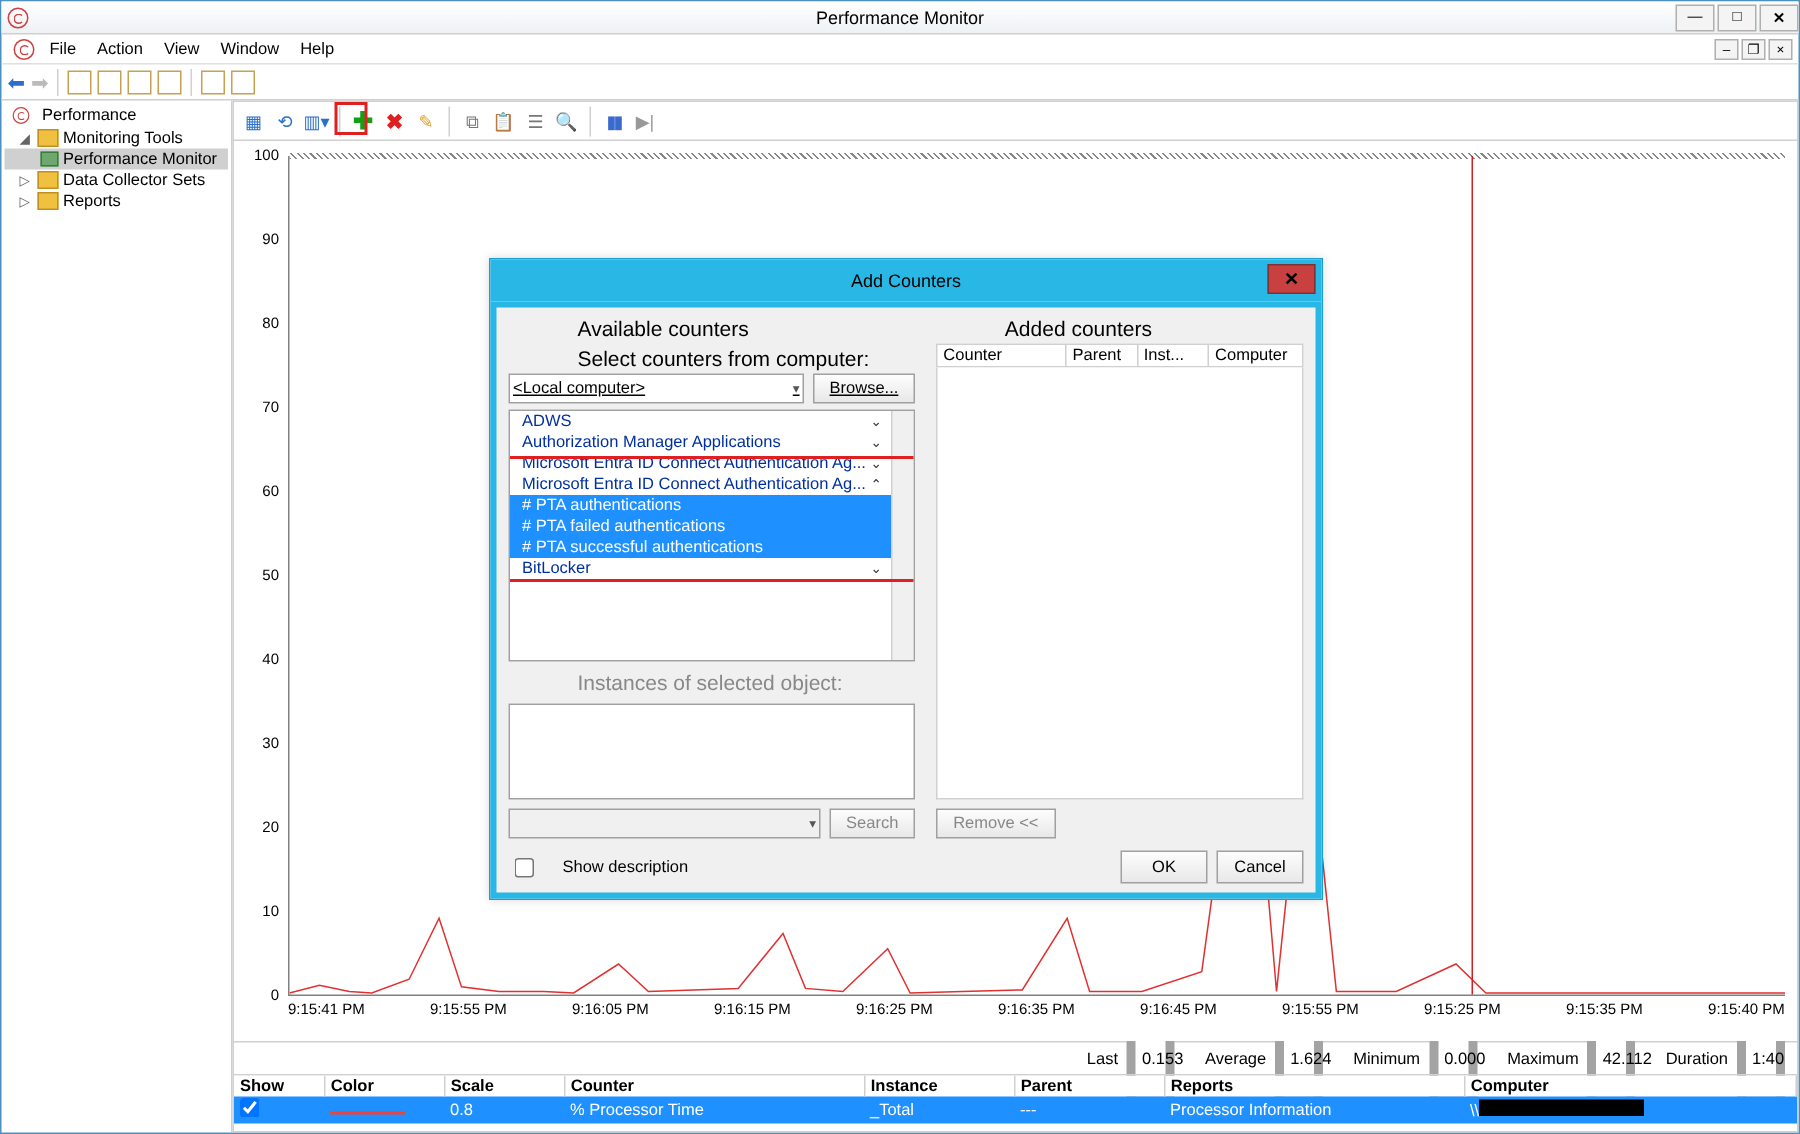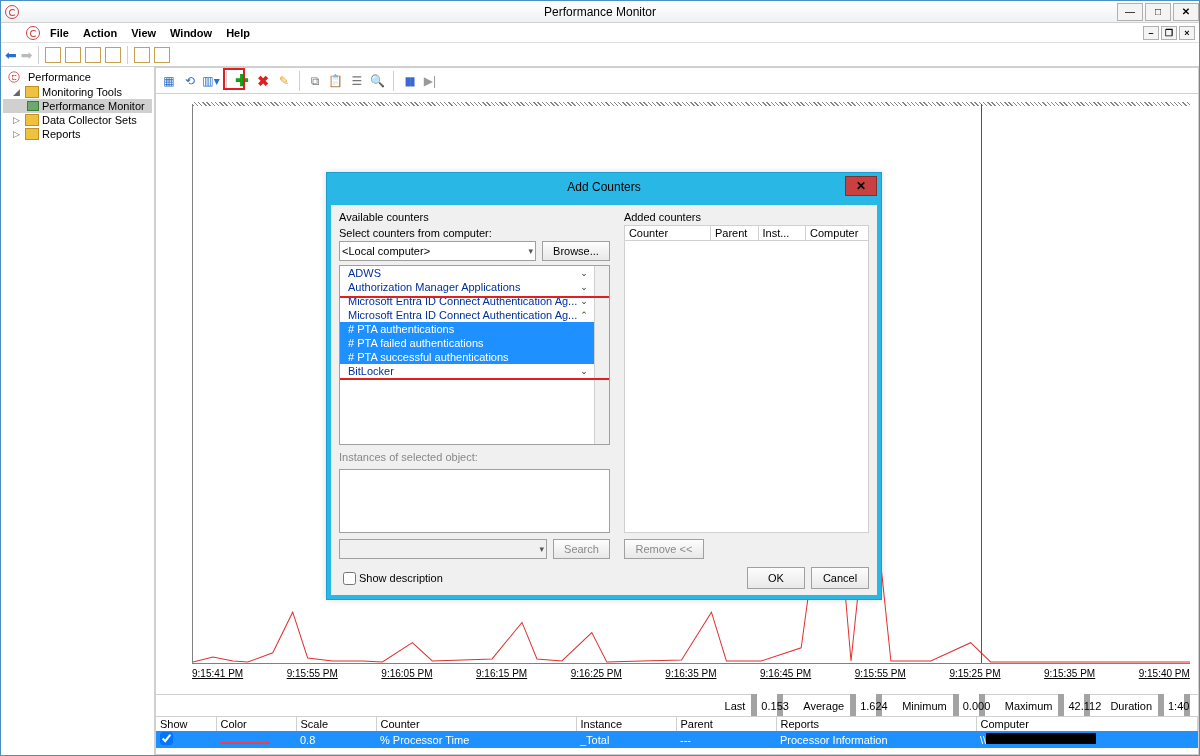--- a/index.html
+++ b/index.html
@@ -5,21 +5,21 @@
 * { box-sizing: border-box; font-family: "Segoe UI", Tahoma, sans-serif; }
 body { margin: 0; background: #fff; font-size: 11px; color: #000; overflow: hidden; }
 .window { width: 1200px; height: 756px; border: 1px solid #4a90c0; display: flex; flex-direction: column; }
 .titlebar { height: 22px; background: linear-gradient(#fff,#eef2f5); border-bottom: 1px solid #d0d0d0; display: flex; align-items: center; position: relative; }
 .titlebar .title { position: absolute; left: 50%; transform: translateX(-50%); font-size: 12px; }
 .titlebar .ctrls { margin-left: auto; display: flex; }
 .titlebar .ctrl { width: 26px; height: 18px; border: 1px solid #b0b0b0; background: #f4f4f4; margin-left: 2px; display: flex; align-items: center; justify-content: center; font-size: 10px; }
 .titlebar .ctrl.close { font-weight: bold; }
 .appicon { width: 14px; height: 14px; border: 1px solid #d04040; border-radius: 50%; margin: 0 4px; position: relative; }
 .appicon::before { content: ""; position: absolute; left: 3px; top: 3px; width: 5px; height: 5px; border: 1px solid #d04040; border-radius: 50%; border-right-color: transparent; }
-.menubar { height: 20px; display: flex; align-items: center; padding-left: 21px; gap: 2px; border-bottom: 1px solid #e0e0e0; position: relative; font-weight: bold; }
+.menubar { height: 20px; display: flex; align-items: center; padding-left: 4px; gap: 2px; border-bottom: 1px solid #e0e0e0; position: relative; }
 .menubar span { padding: 2px 6px; }
 .menubar .mdiicons { margin-left: auto; display: flex; gap: 2px; padding-right: 4px; }
 .menubar .mdiicons div { width: 16px; height: 14px; border: 1px solid #b0b0b0; background: #f4f4f4; font-size: 9px; display: flex; align-items: center; justify-content: center; }
 .toolbar1 { height: 24px; border-bottom: 1px solid #d0d0d0; display: flex; align-items: center; padding-left: 4px; gap: 4px; }
 .toolbar1 .arrow { color: #2a6fc9; font-size: 14px; }
 .toolbar1 .arrow.fwd { color: #bbb; }
 .toolbar1 .sep { width: 1px; height: 18px; background: #d0d0d0; margin: 0 2px; }
 .tbicon { width: 16px; height: 16px; border: 1px solid #c8a050; background: #fff; }
 .body { flex: 1; display: flex; min-height: 0; }
 .tree { width: 154px; border-right: 1px solid #d0d0d0; padding: 2px; }
@@ -39,45 +39,45 @@
 .toolbar2 .pause { color: #3a6ad0; letter-spacing: -2px; }
 .redbox-toolbar { position: absolute; border: 2px solid #e02020; width: 22px; height: 22px; left: 67px; top: 0px; pointer-events: none; }
 .chartarea { flex: 1; position: relative; background: #fff; min-height: 0; }
 .yaxis { position: absolute; left: 0; top: 10px; bottom: 30px; width: 34px; }
 .yaxis div { position: absolute; right: 4px; font-size: 10px; transform: translateY(-50%); }
 .plot { position: absolute; left: 36px; right: 8px; top: 10px; bottom: 30px; border-left: 1px solid #808080; border-bottom: 1px solid #808080; }
 .plot .hatch { position: absolute; left: 0px; right: 0; top: -2px; height: 4px; background: repeating-linear-gradient(45deg,#888 0,#888 1px,transparent 1px,transparent 3px); }
 .plot svg { position: absolute; left: 0; top: 0; width: 100%; height: 100%; }
 .plot .vline { position: absolute; top: 0; bottom: 0; width: 1px; background: #d02020; }
 .xaxis { position: absolute; left: 36px; right: 8px; bottom: 12px; height: 14px; display: flex; justify-content: space-between; font-size: 10px; overflow: hidden; }
-.xaxis span { white-space: nowrap; text-decoration: underline; }
+.xaxis span { white-space: nowrap; }
 .statsbar { height: 22px; border-top: 1px solid #d0d0d0; display: flex; align-items: center; justify-content: flex-end; gap: 6px; padding-right: 8px; font-size: 11px; }
 .statsbar .lbl { margin-left: 14px; }
 .statsbar .val { width: 32px; border: 6px solid #a3a3a3; padding: 19px 4px; text-align: right; background: #fff; }
 .legend { height: 38px; border-top: 1px solid #d0d0d0; overflow: hidden; }
 .legend table { width: 100%; border-collapse: collapse; font-size: 11px; }
-.legend th { text-align: left; font-weight: normal; border-right: 1px solid #d0d0d0; padding: 1px 4px; background: #fff; }
+.legend th { text-align: left; font-weight: bold; border-right: 1px solid #d0d0d0; padding: 1px 4px; background: #fff; }
 .legend td { padding: 1px 4px; }
 .legend tr.selrow { background: #1e90ff; color: #fff; }
 .legend .colorswatch { width: 50px; height: 2px; background: #f04040; display: inline-block; }
 .legend .blackbar { display: inline-block; width: 110px; height: 11px; background: #000; }
 .legend input[type=checkbox] { margin: 0; }
 
 
 .dialog { position: absolute; left: 326px; top: 172px; width: 556px; height: 428px; background: #fff; border: 1px solid #1aa0d0; display: flex; flex-direction: column; box-shadow: 0 0 6px rgba(0,0,0,.15); }
 .dialog .dtitle { height: 28px; background: #29b8e5; display: flex; align-items: center; justify-content: center; position: relative; font-size: 12px; }
 .dialog .dclose { position: absolute; right: 4px; top: 3px; width: 32px; height: 20px; background: #c84040; color: #000; display: flex; align-items: center; justify-content: center; font-weight: bold; border: 1px solid #803030; }
 .dialog .dbody { flex: 1; background: #29b8e5; padding: 4px; display: flex; flex-direction: column; }
 .dialog .inner { flex: 1; background: #f0f0f0; padding: 6px 8px; display: flex; flex-direction: column; }
 .dialog .cols { flex: 1; display: flex; gap: 14px; min-height: 0; }
 .dialog .col { display: flex; flex-direction: column; min-height: 0; }
 .dialog .col.left { flex: 1.05; }
 .dialog .col.right { flex: 0.95; }
-.dialog label.grp { font-size: 11px; margin-bottom: 2px; }
-.dialog .comp-row { display: flex; gap: 6px; margin-bottom: 4px; }
+.dialog label.grp { font-size: 14px; margin-bottom: 2px; margin-left: 46px; }
+.dialog .comp-row { display: flex; gap: 6px; margin-bottom: 4px; text-decoration: underline; }
 .dialog select, .dialog .combo { flex: 1; height: 20px; border: 1px solid #a0a0a0; background: #fff; font-size: 11px; padding: 0 2px; display: flex; align-items: center; justify-content: space-between; }
 .dialog .combo .caret { font-size: 9px; color: #555; }
 .dialog button.small { height: 20px; padding: 0 10px; border: 1px solid #a0a0a0; background: linear-gradient(#fdfdfd,#e8e8e8); font-size: 11px; }
 .dialog .listbox { flex: 1; border: 1px solid #a0a0a0; background: #fff; overflow: hidden; position: relative; display: flex; }
 .dialog .listbox .scroll { width: 15px; background: #f0f0f0; border-left: 1px solid #d0d0d0; }
 .dialog .listbox .items { flex: 1; overflow: hidden; }
 .dialog .li { display: flex; align-items: center; justify-content: space-between; padding: 1px 6px 1px 8px; color: #0030a0; font-size: 11px; white-space: nowrap; overflow: hidden; }
 .dialog .li .caret { font-size: 9px; color: #333; }
 .dialog .li.sub { padding-left: 8px; background: #1e90ff; color: #fff; }
 .dialog .redframe { position: absolute; border: 2px solid #e02020; pointer-events: none; }
@@ -176,20 +176,33 @@
         <div class="tb" style="color:#777">📋</div>
         <div class="tb" style="color:#777">☰</div>
         <div class="tb" style="color:#777">🔍</div>
         <div class="group-sep"></div>
         <div class="tb pause">▮▮</div>
         <div class="tb" style="color:#999">▶|</div>
         <div class="redbox-toolbar"></div>
       </div>
 
       <div class="chartarea">
+        <div class="yaxis">
+          <div style="top:0%">100</div>
+          <div style="top:10%">90</div>
+          <div style="top:20%">80</div>
+          <div style="top:30%">70</div>
+          <div style="top:40%">60</div>
+          <div style="top:50%">50</div>
+          <div style="top:60%">40</div>
+          <div style="top:70%">30</div>
+          <div style="top:80%">20</div>
+          <div style="top:90%">10</div>
+          <div style="top:100%">0</div>
+        </div>
         <div class="plot">
           <div class="hatch"></div>
           <svg viewBox="0 0 1000 550" preserveAspectRatio="none">
             <polyline fill="none" stroke="#e03030" stroke-width="1" points="0,549 20,544 40,548 55,549 80,540 100,500 115,545 140,548 170,548 190,549 220,530 240,548 270,547 300,546 330,510 345,546 370,548 400,520 415,549 450,548 490,547 520,500 535,548 570,548 610,535 640,320 660,548 680,360 700,548 740,548 780,530 800,549 1000,549"></polyline>
           </svg>
           <div class="vline" style="left:79%"></div>
         </div>
         <div class="xaxis">
           <span>9:15:41 PM</span>
           <span>9:15:55 PM</span>
@@ -325,21 +338,21 @@
           <div style="flex:1.4;border-right:none">Computer</div>
         </div>
         <div class="added-body"></div>
         <div class="removerow">
           <button class="small" disabled="" style="width:80px">Remove &lt;&lt;</button>
         </div>
       </div>
     </div>
 
     <div class="footer">
-      <label style="display:flex;align-items:center;gap:0">
+      <label style="display:flex;align-items:center;gap:16px">
         <input type="checkbox" style="">
         <span>Show description</span>
       </label>
       <div class="btns">
         <button>OK</button>
         <button>Cancel</button>
       </div>
     </div>
   </div>
     </div>

